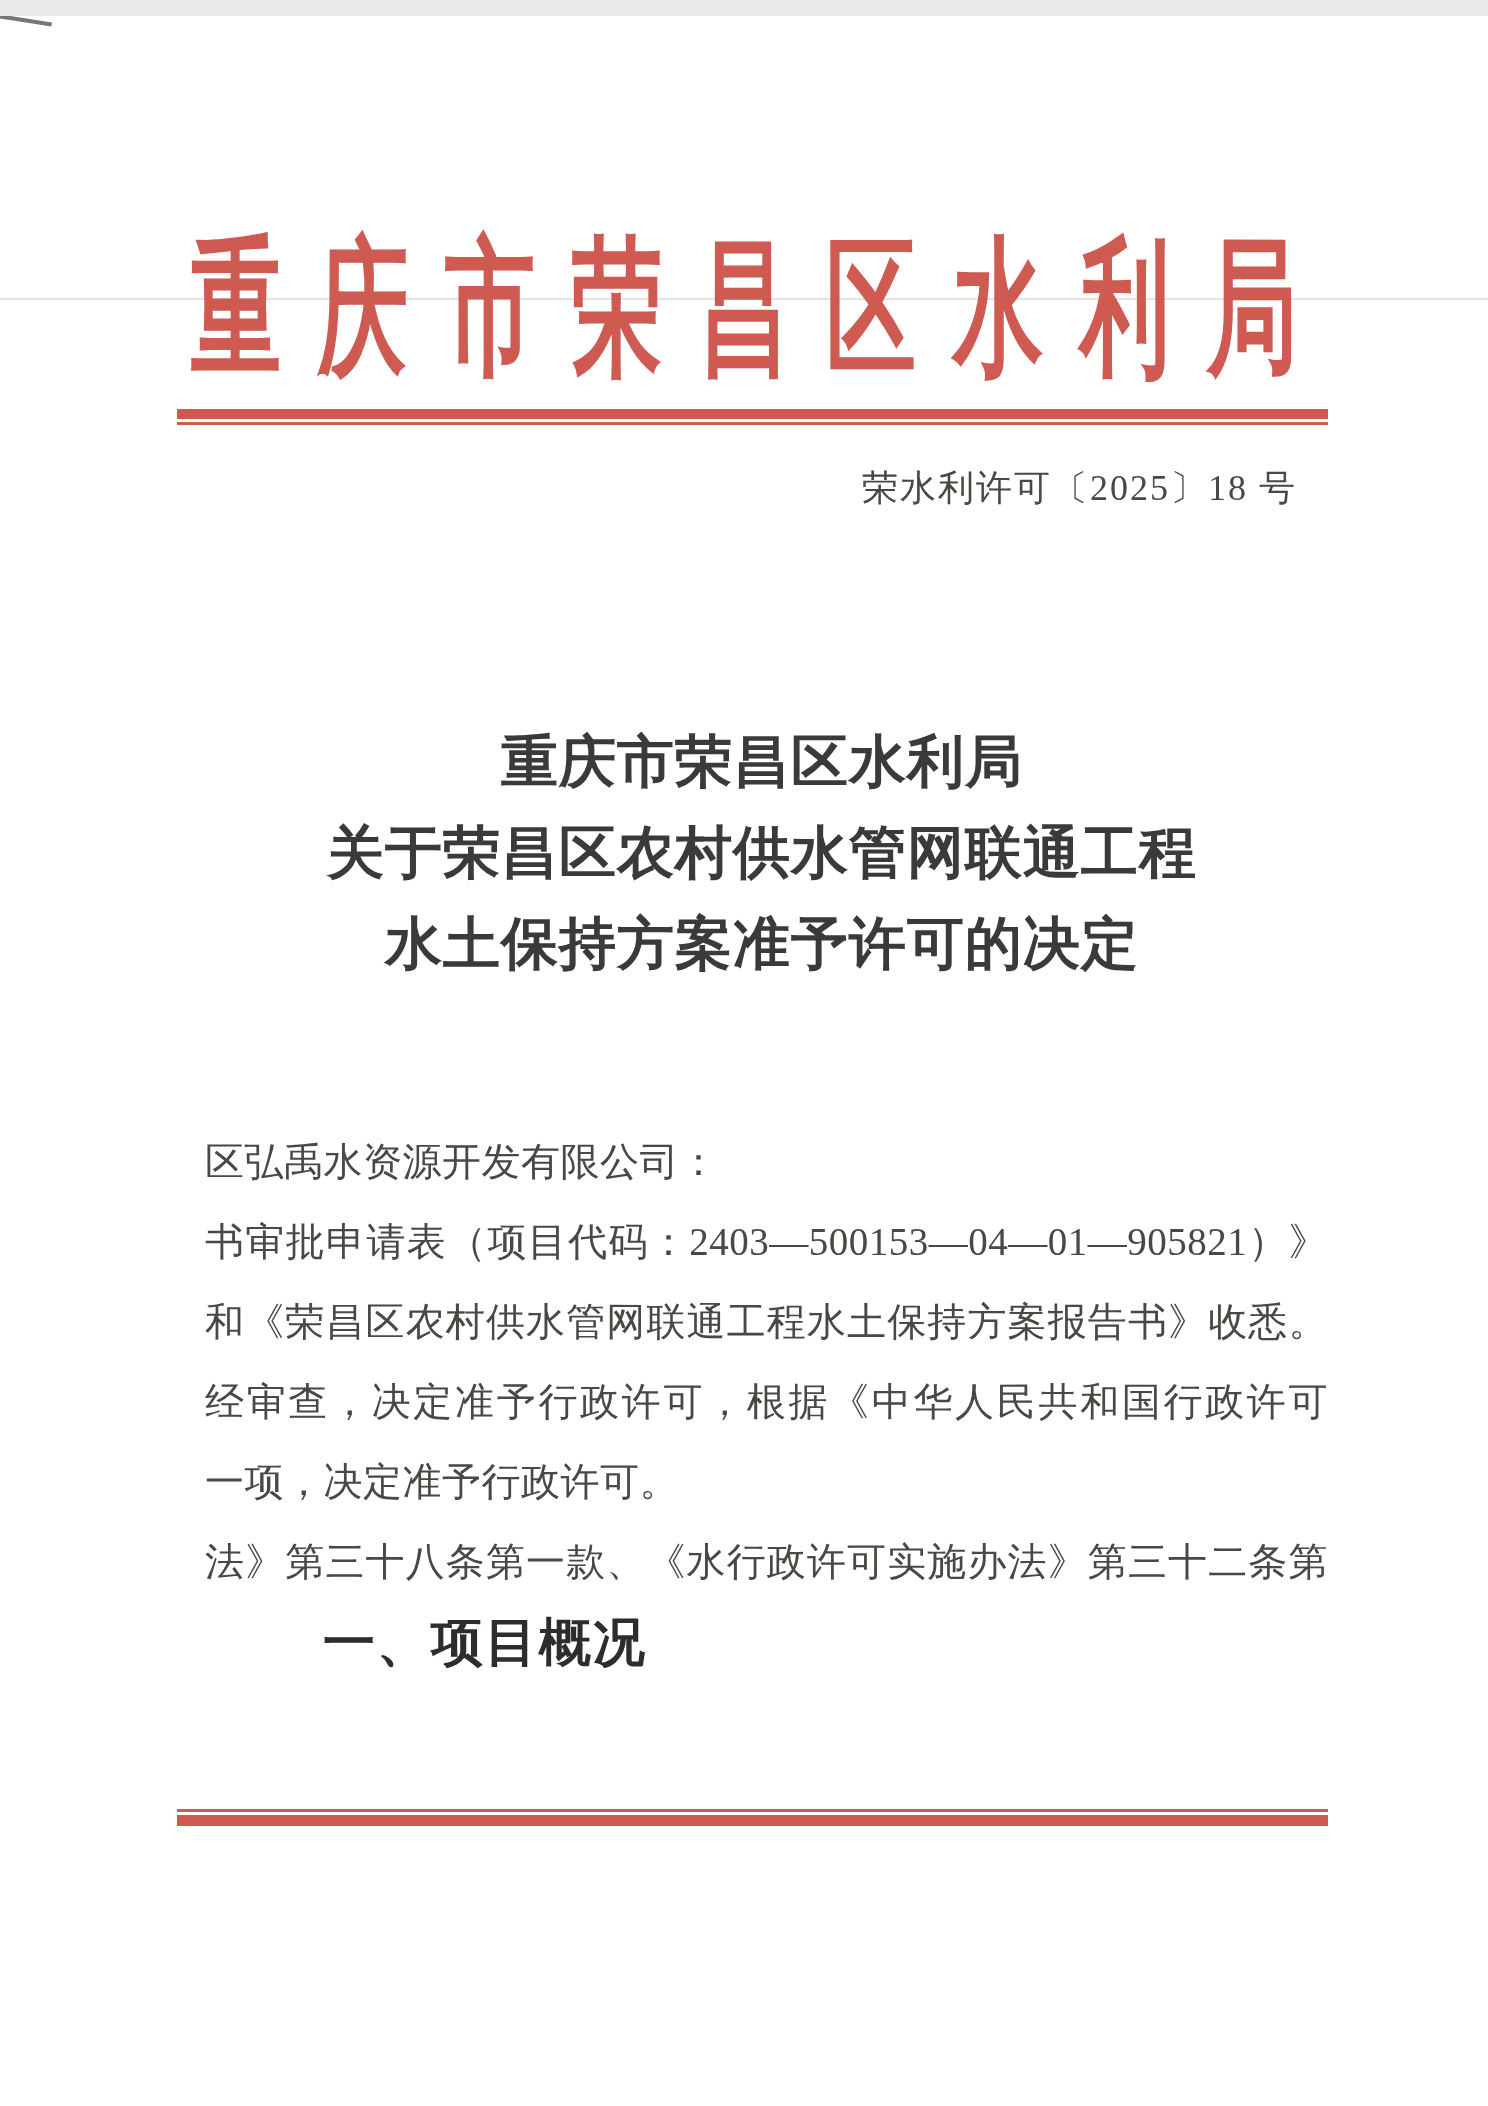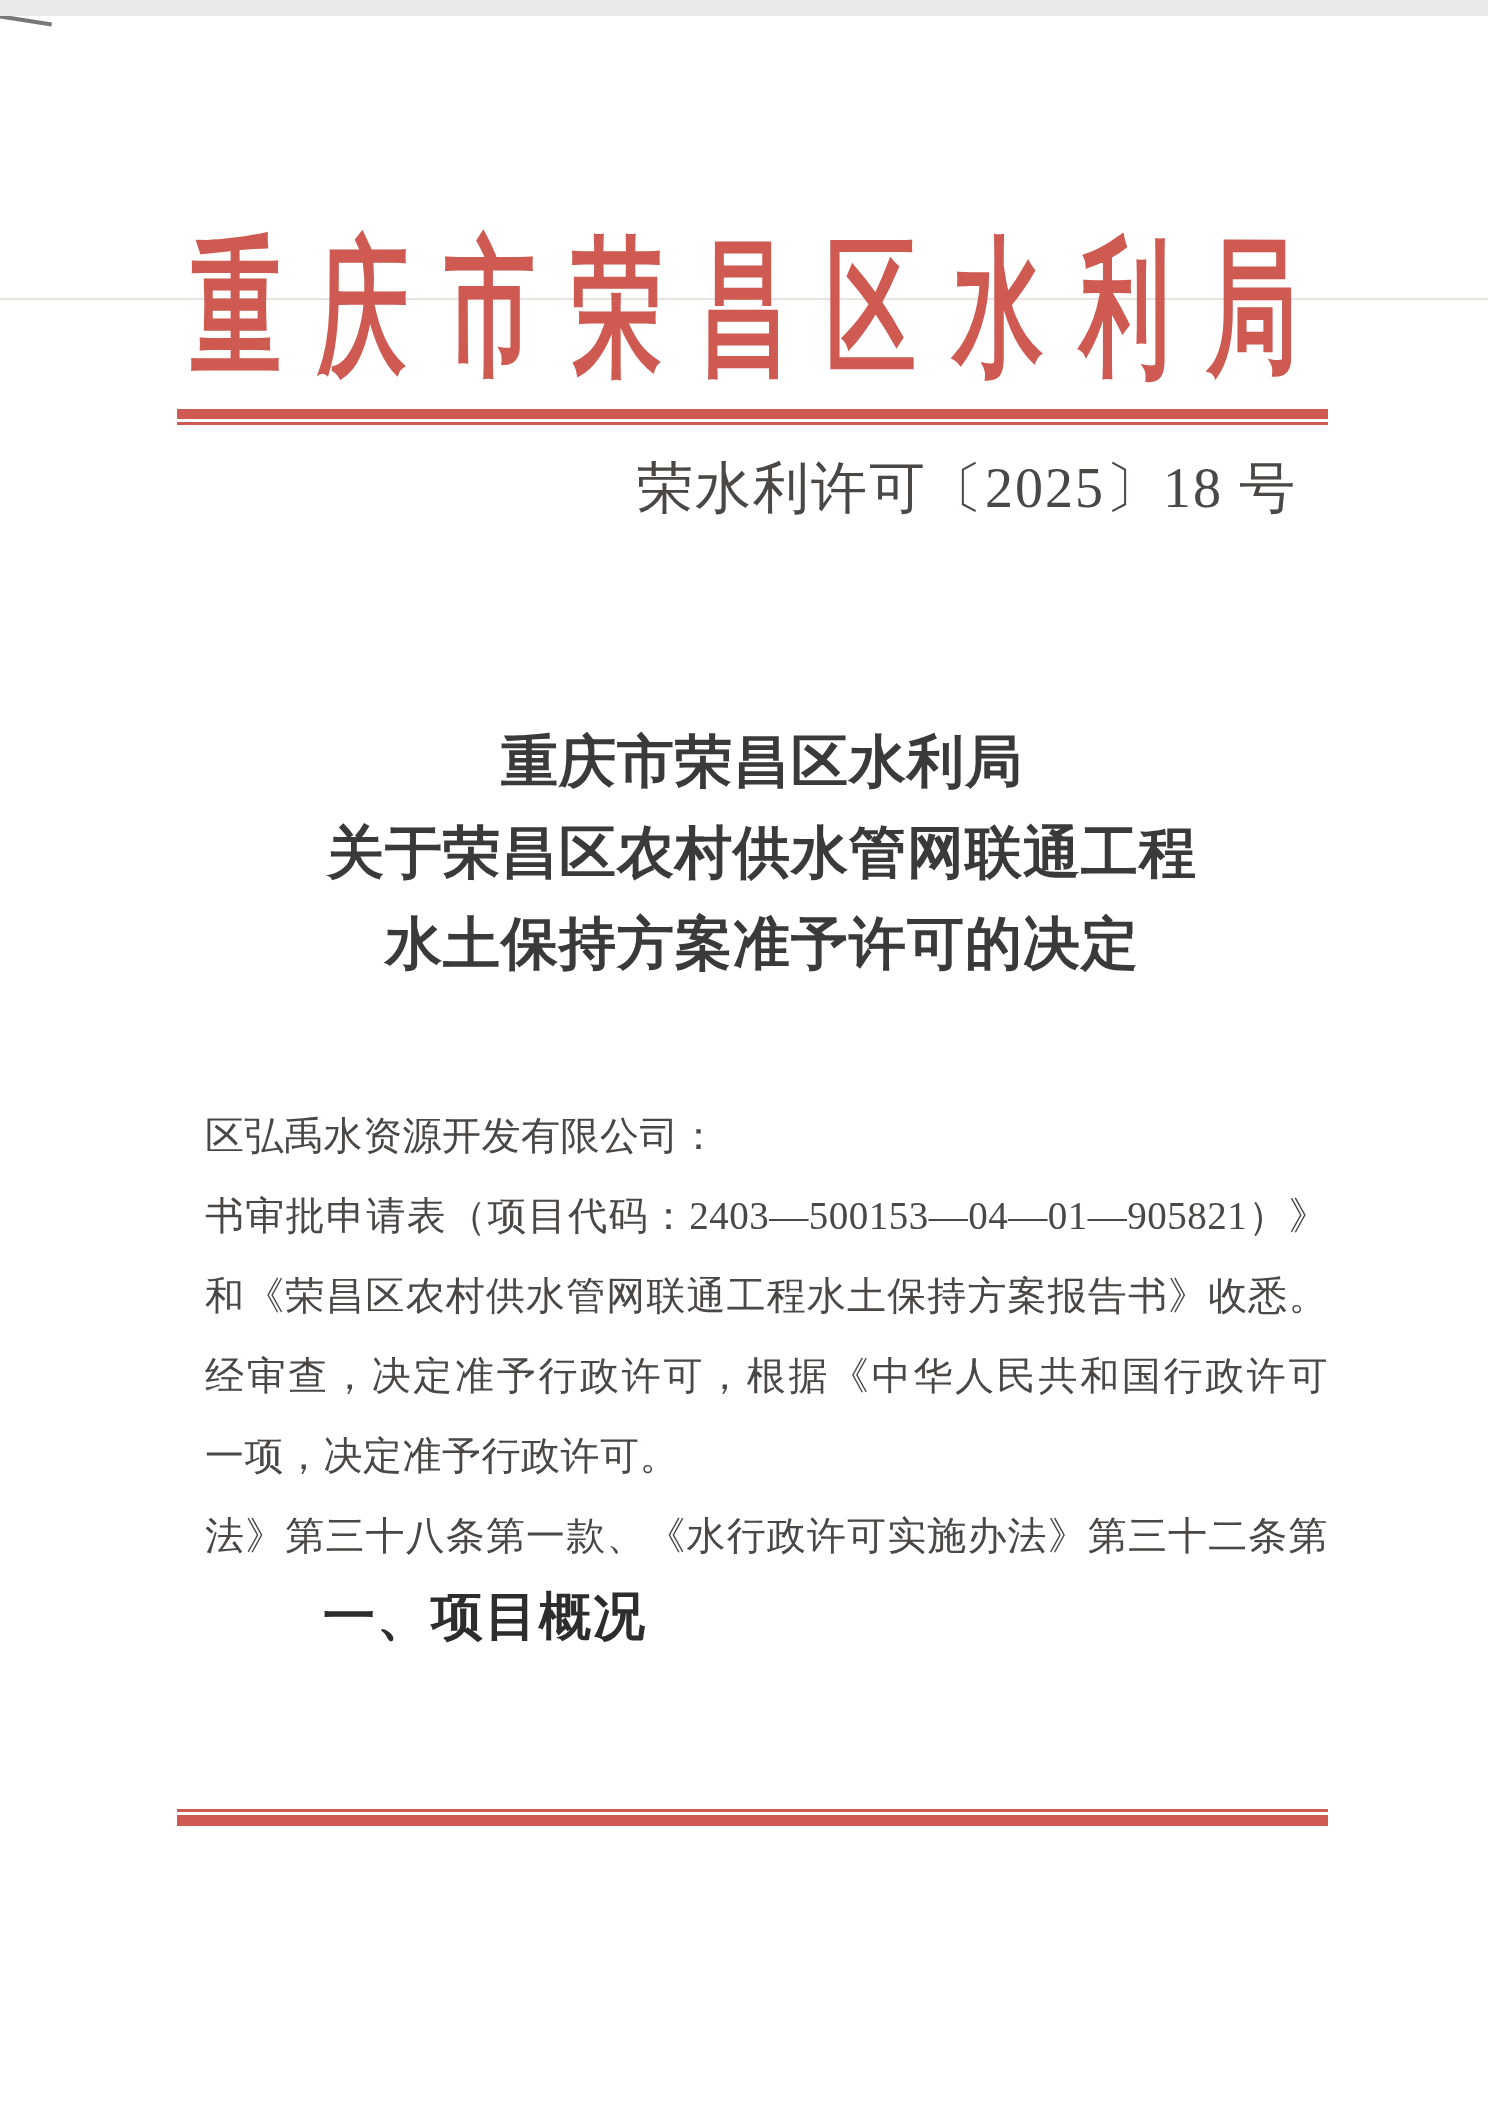--- a/index.html
+++ b/index.html
@@ -39,35 +39,35 @@
   .rule-top .bar-thick{height:10px;background:var(--accent_red,#ce5a52);}
   .rule-top .bar-gap{height:3px;background:transparent;}
   .rule-top .bar-thin{height:3px;background:var(--accent_red,#ce5a52);}
   .rule-bottom{top:1793px;}
   .rule-bottom .bar-thin{height:3px;background:var(--accent_red,#ce5a52);}
   .rule-bottom .bar-gap{height:3px;background:transparent;}
   .rule-bottom .bar-thick{height:11px;background:var(--accent_red,#ce5a52);}
   
   .doc-number{
     position:absolute;top:442px;right:191px;
-    font-size:56px;line-height:60px;letter-spacing:2px;
+    font-size:36px;line-height:60px;letter-spacing:2px;
     color:var(--body_text,#4a4744);
     white-space:nowrap;
   }
   
   .doc-title{
     position:absolute;top:700px;left:0;width:1488px;
     text-align:center;transform:translateX(18px);
     font-weight:bold;font-size:57px;line-height:91px;
     color:var(--title_text,#3a3a3a);
     letter-spacing:1px;
   }
   
   .body-block{
-    position:absolute;top:1080px;left:205px;width:1123px;
+    position:absolute;top:1106px;left:205px;width:1123px;
     font-size:39px;line-height:80px;
     color:var(--body_text,#4a4744);
     letter-spacing:0.5px;
   }
   .ln{height:80px;white-space:nowrap;}
   .indent{text-indent:78px;}
   .stretch{
     white-space:normal;
     text-align:justify;
     text-align-last:justify;

